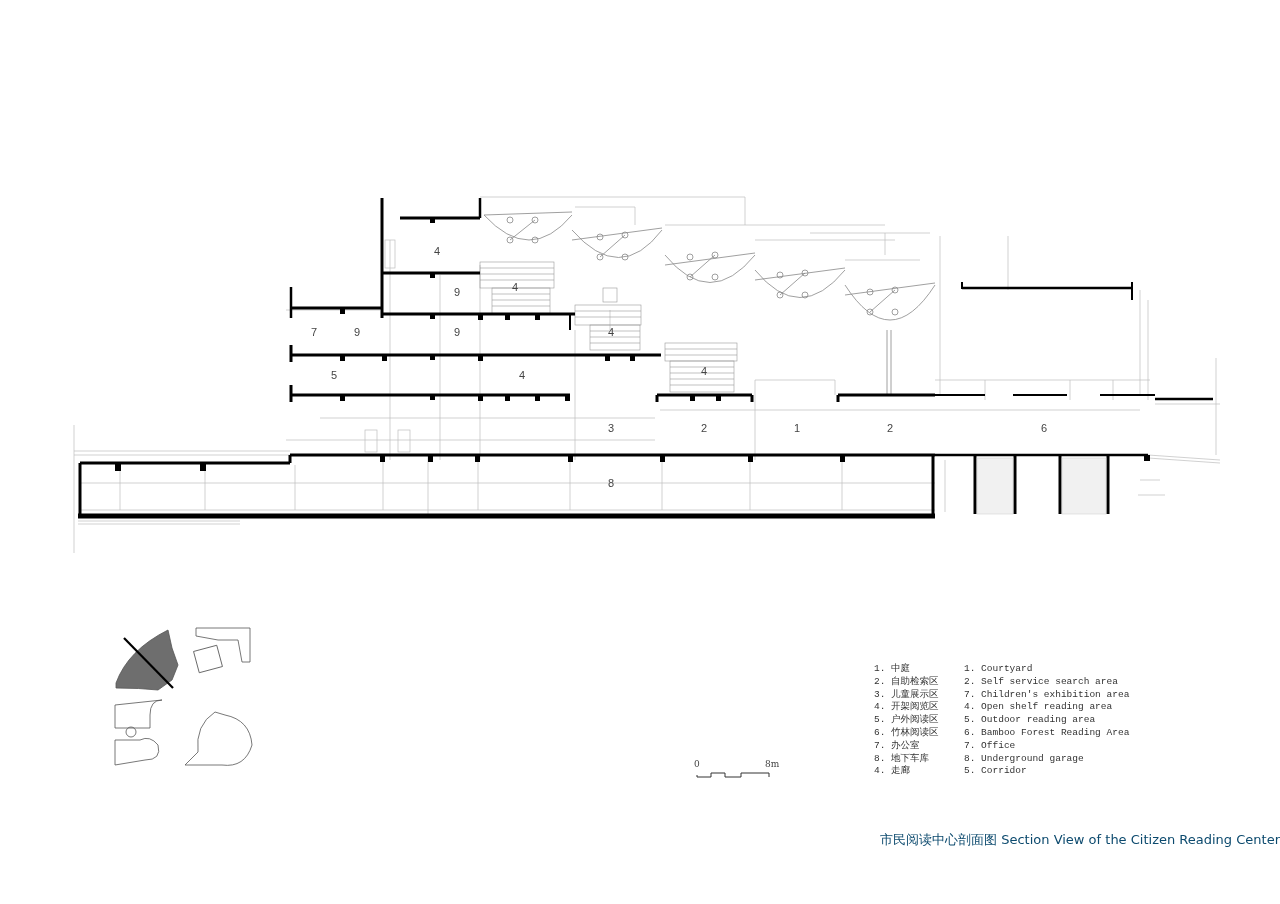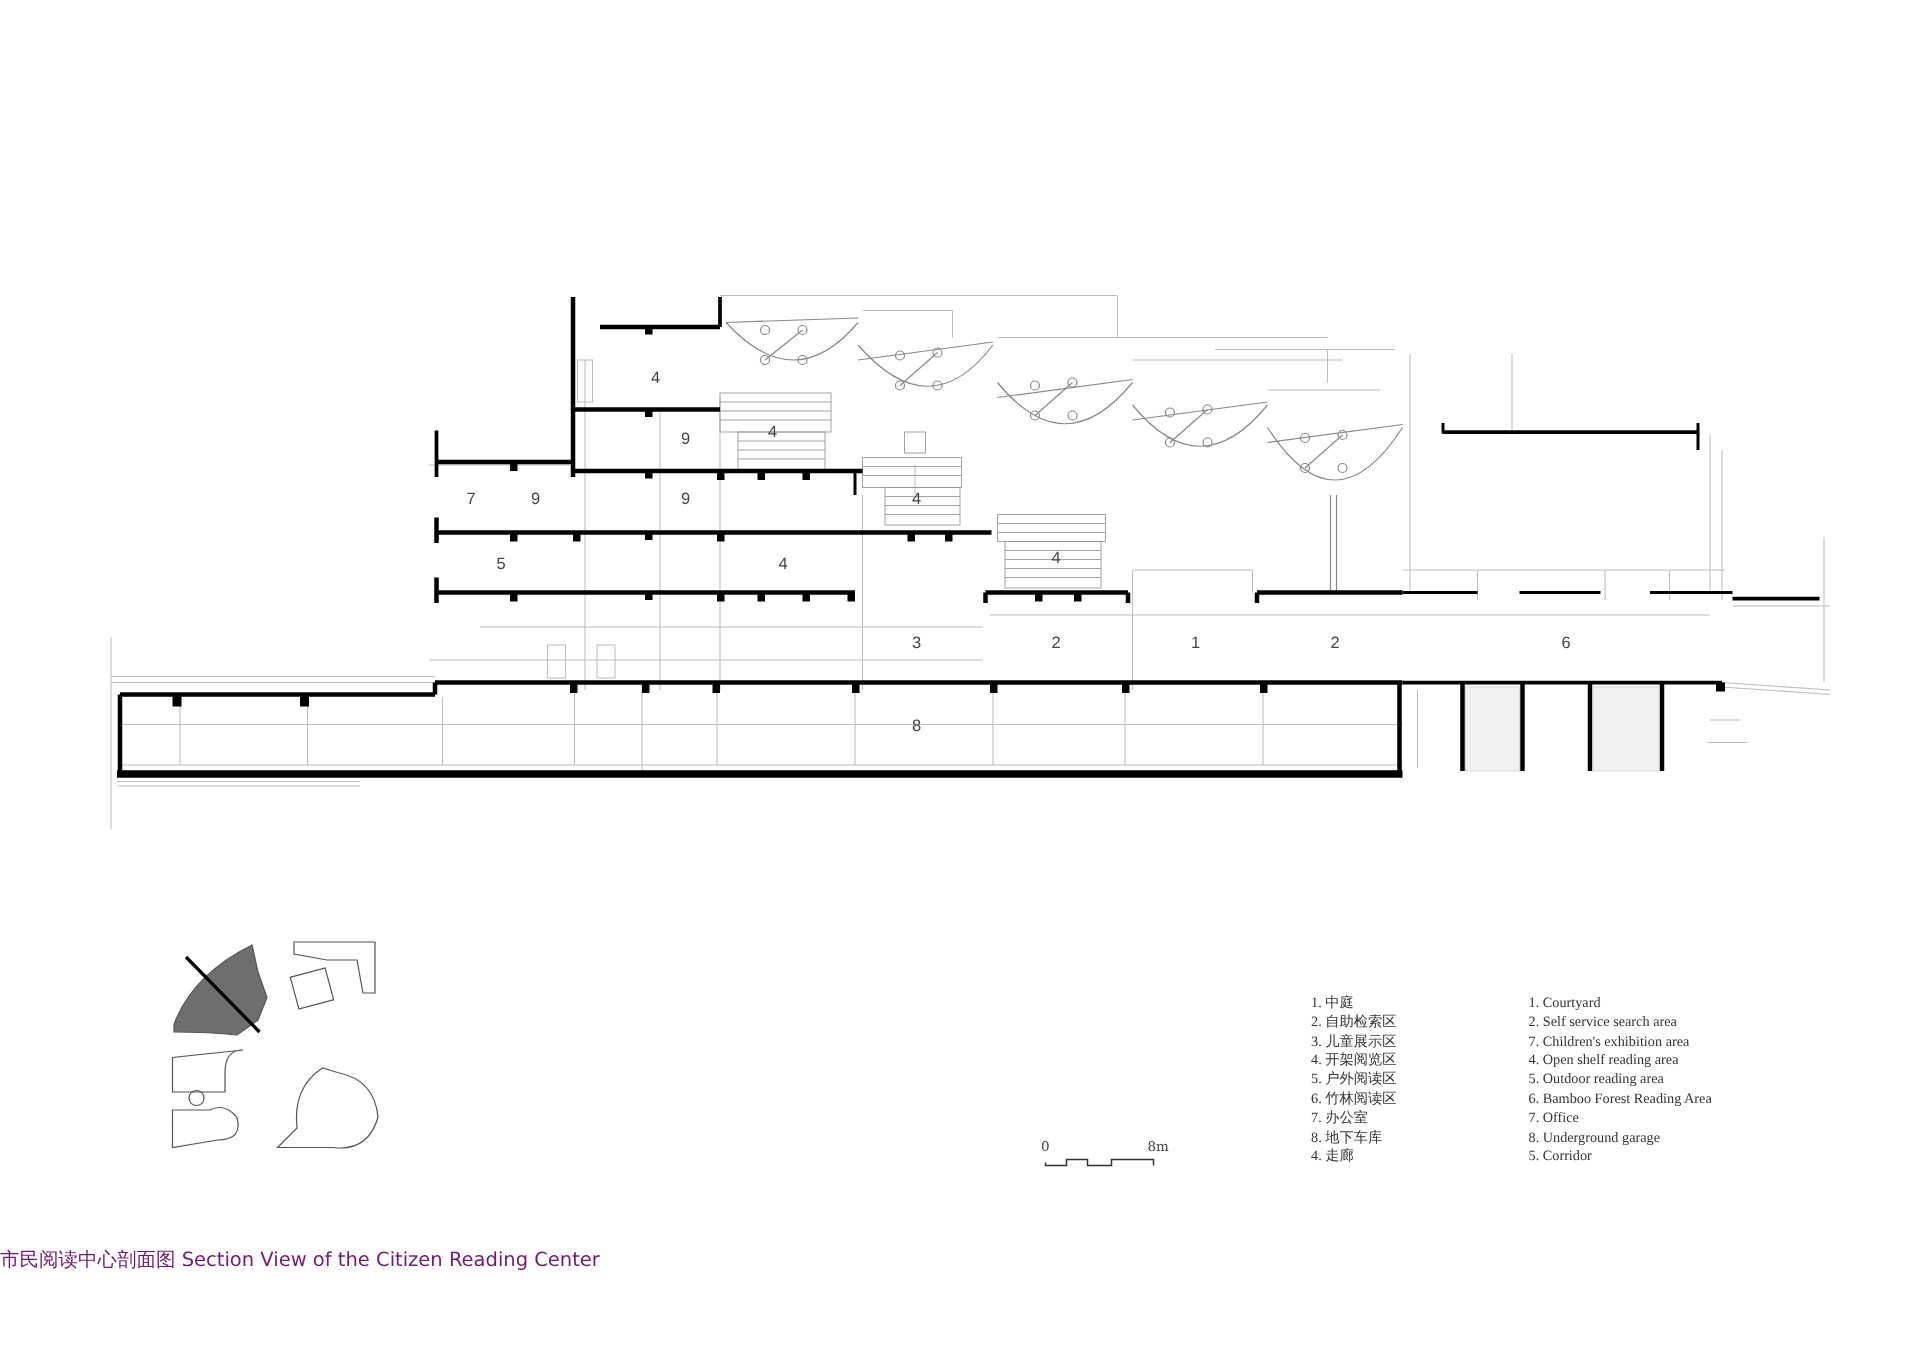--- a/index.html
+++ b/index.html
@@ -1,23 +1,23 @@
 <!DOCTYPE html>
 <html><head>
 <meta charset="utf-8">
 <style>
   html, body { margin:0; padding:0; background:#ffffff; }
   body { width:1280px; height:904px; position:relative; overflow:hidden; font-family:"DejaVu Sans", sans-serif; color:#333; }
   #drawing { position:absolute; left:0; top:0; width:1280px; height:904px; }
   .room-label { font-family:"Liberation Sans", sans-serif; font-size:11px; fill:#444; text-anchor:middle; }
-  .legend { position:absolute; font-family:Liberation Serif, serif; font-size:9.5px; line-height:12.8px; color:#333; }
+  .legend { position:absolute; font-family:Liberation Mono, monospace; font-size:9.5px; line-height:12.8px; color:#333; }
   .legend-cn { left:874px; top:663px; }
-  .legend-en { left:1019px; top:663px; }
+  .legend-en { left:964px; top:663px; }
   .legend div { white-space:nowrap; }
-  .caption { position:absolute; left:0; width:1280px; top:831px; text-align:left; font-family:"DejaVu Sans", sans-serif; font-size:13px; color:#701a75; }
+  .caption { position:absolute; left:0; width:1280px; top:831px; text-align:right; font-family:"DejaVu Sans", sans-serif; font-size:13px; color:#0c4a6e; }
   .scale-label { font-family:"DejaVu Serif", serif; font-size:9px; fill:#444; }
 </style>
 </head>
 <body>
 
 <svg id="drawing" viewBox="0 0 1280 904" xmlns="http://www.w3.org/2000/svg">
 
   <g stroke="#bdbdbd" stroke-width="0.7" fill="none">
     <line x1="74" y1="425" x2="74" y2="553"></line>
     <line x1="480" y1="197" x2="745" y2="197"></line>

